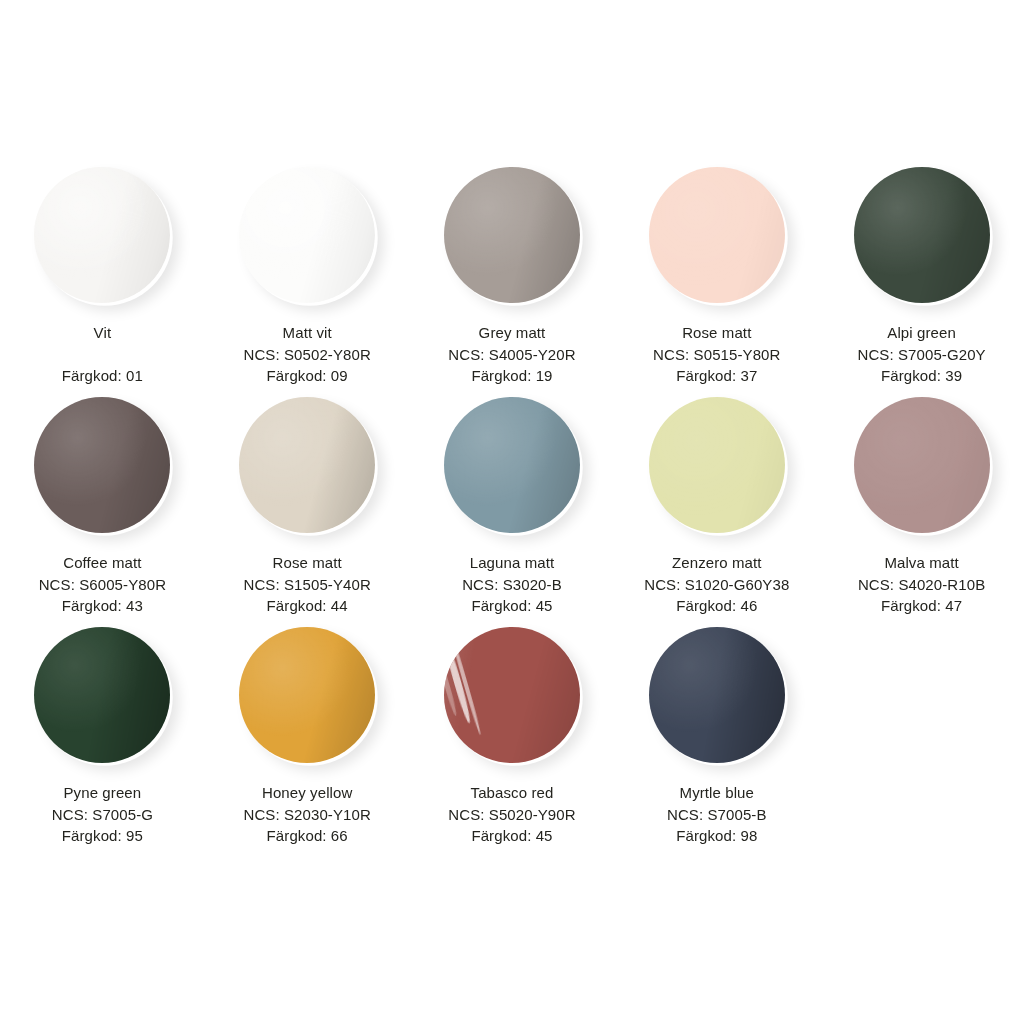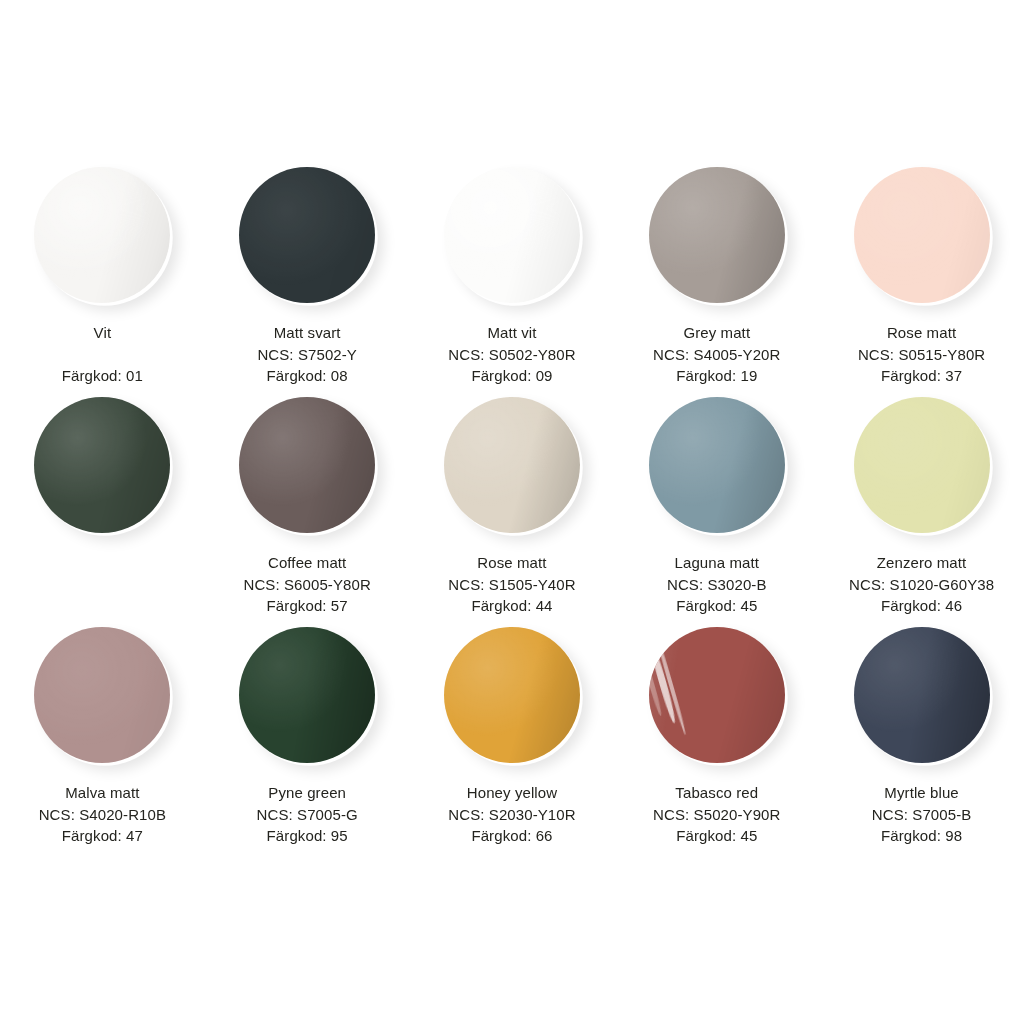--- a/index.html
+++ b/index.html
@@ -161,31 +161,20 @@
         </div>
         <div class="labels">
           <div class="label-line name">Vit</div>
           <div class="label-line ncs empty">&nbsp;</div>
           <div class="label-line code">Färgkod: 01</div>
         </div>
       </div>
       <div class="swatch-cell">
         <div class="chip-wrap">
           <div class="chip-shadow"></div>
-          <div class="chip flat" title="Matt svart" style="background: rgb(45, 54, 57);"></div>
-        </div>
-        <div class="labels">
-          <div class="label-line name">Matt svart</div>
-          <div class="label-line ncs">NCS: S7502-Y</div>
-          <div class="label-line code">Färgkod: 08</div>
-        </div>
-      </div>
-      <div class="swatch-cell">
-        <div class="chip-wrap">
-          <div class="chip-shadow"></div>
           <div class="chip light" title="Matt vit" style="background: rgb(252, 252, 251);"></div>
         </div>
         <div class="labels">
           <div class="label-line name">Matt vit</div>
           <div class="label-line ncs">NCS: S0502-Y80R</div>
           <div class="label-line code">Färgkod: 09</div>
         </div>
       </div>
       <div class="swatch-cell">
         <div class="chip-wrap">
@@ -207,30 +196,35 @@
           <div class="label-line name">Rose matt</div>
           <div class="label-line ncs">NCS: S0515-Y80R</div>
           <div class="label-line code">Färgkod: 37</div>
         </div>
       </div>
       <div class="swatch-cell">
         <div class="chip-wrap">
           <div class="chip-shadow"></div>
           <div class="chip matt" title="Alpi green" style="background: rgb(60, 74, 62);"></div>
         </div>
+        <div class="labels">
+          <div class="label-line name">Alpi green</div>
+          <div class="label-line ncs">NCS: S7005-G20Y</div>
+          <div class="label-line code">Färgkod: 39</div>
+        </div>
       </div>
       <div class="swatch-cell">
         <div class="chip-wrap">
           <div class="chip-shadow"></div>
           <div class="chip matt" title="Coffee matt" style="background: rgb(107, 93, 91);"></div>
         </div>
         <div class="labels">
           <div class="label-line name">Coffee matt</div>
           <div class="label-line ncs">NCS: S6005-Y80R</div>
-          <div class="label-line code">Färgkod: 57</div>
+          <div class="label-line code">Färgkod: 43</div>
         </div>
       </div>
       <div class="swatch-cell">
         <div class="chip-wrap">
           <div class="chip-shadow"></div>
           <div class="chip matt" title="Sand matt" style="background: rgb(222, 213, 198);"></div>
         </div>
         <div class="labels">
           <div class="label-line name">Rose matt</div>
           <div class="label-line ncs">NCS: S1505-Y40R</div>

